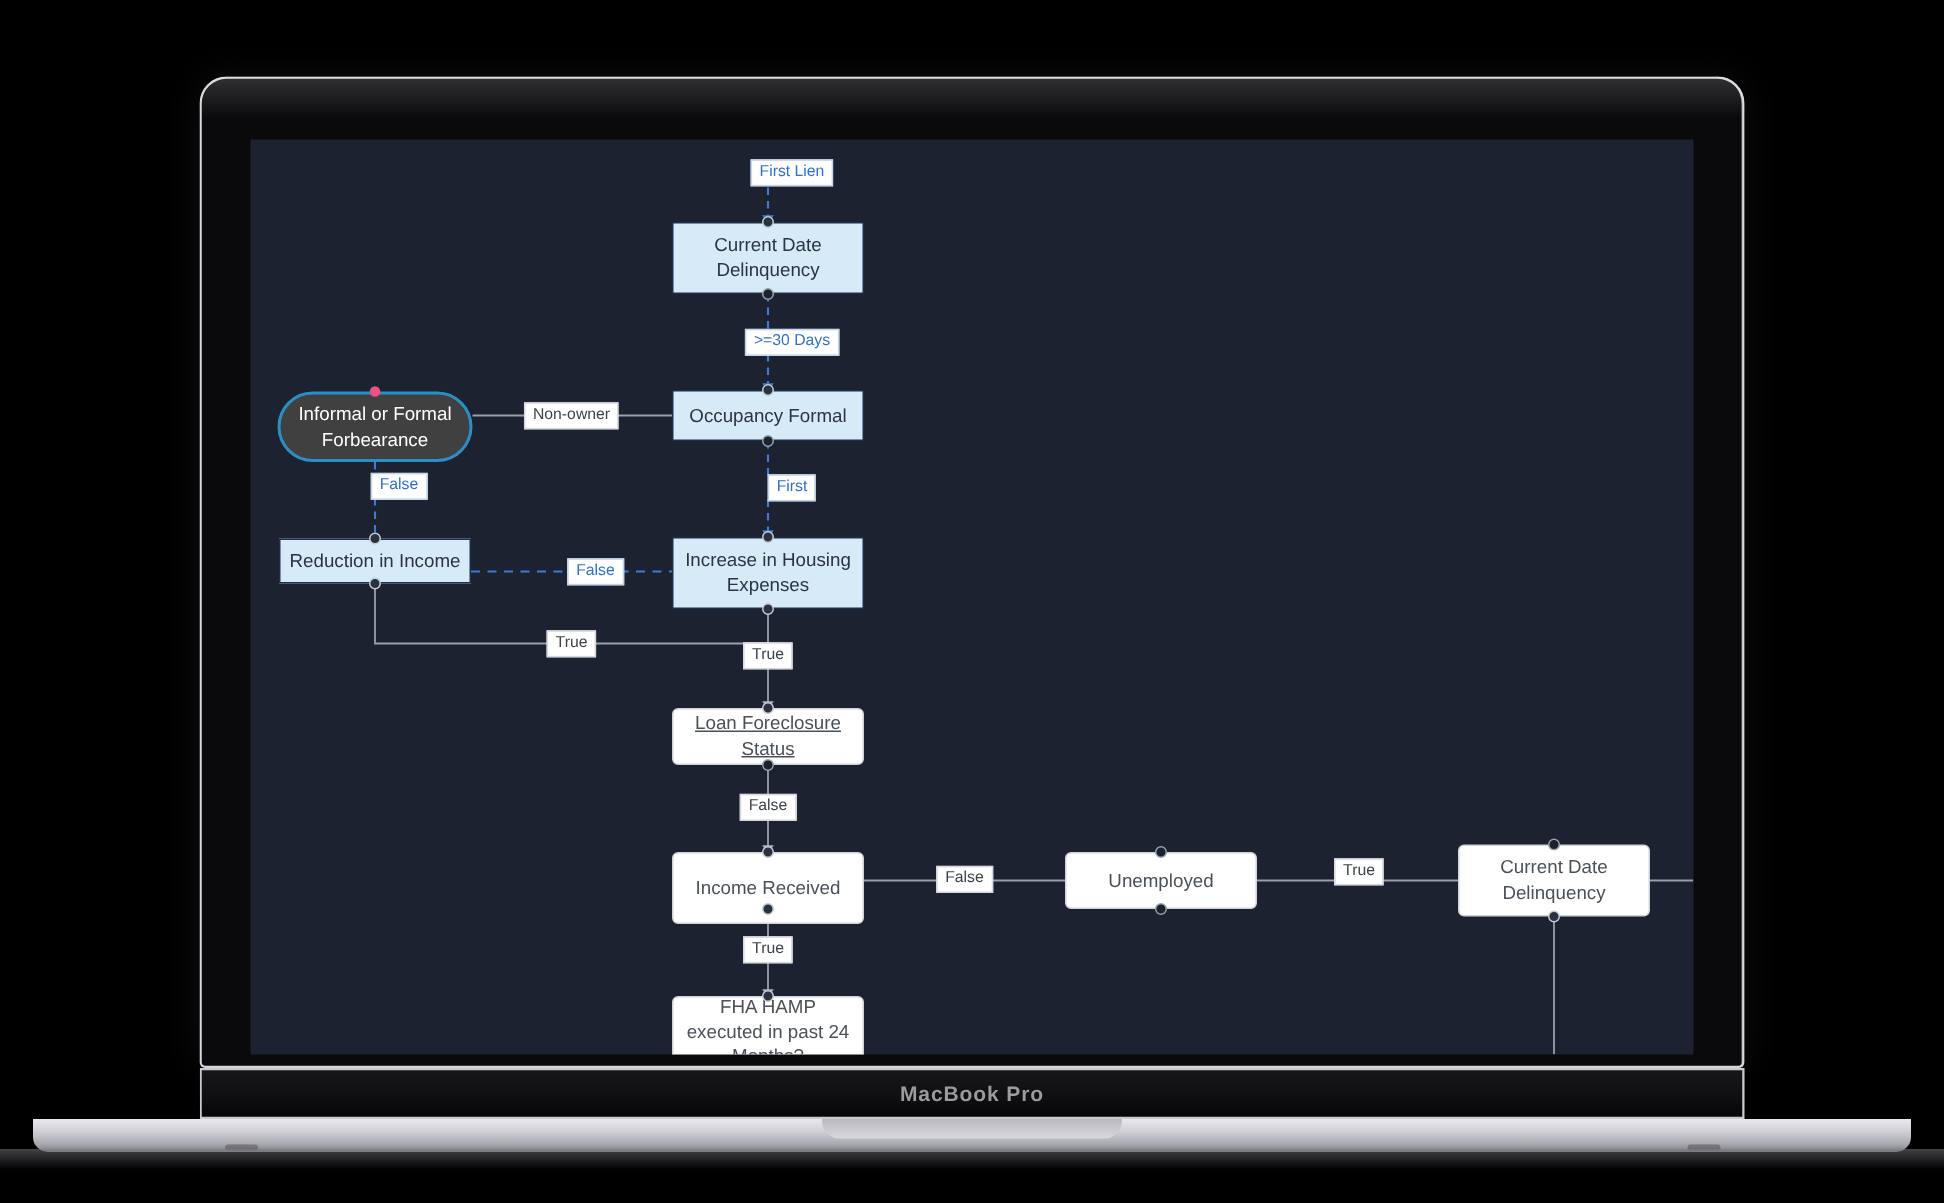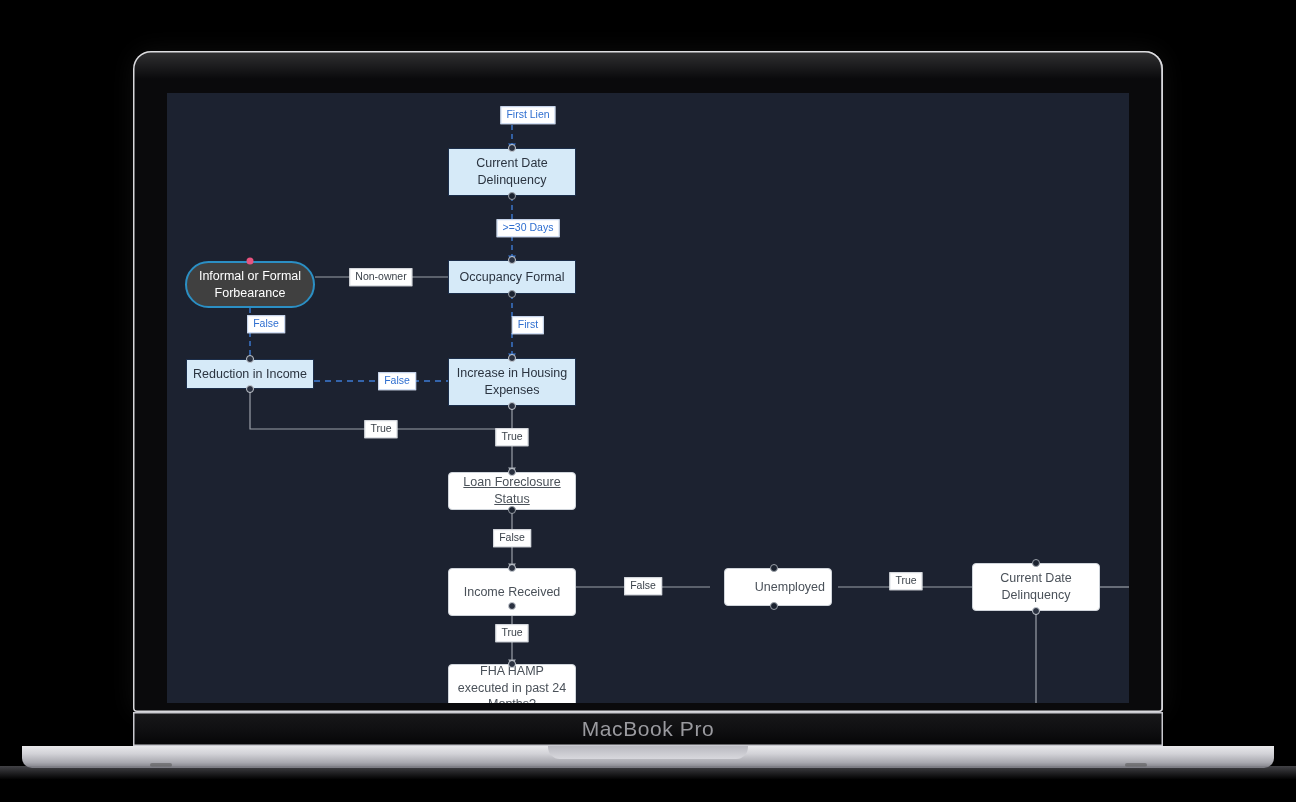--- a/index.html
+++ b/index.html
@@ -60,23 +60,24 @@
     width: 1030px;
     height: 34px;
     background: linear-gradient(180deg, #18181a 0%, #0e0e10 60%, #050506 100%);
     box-shadow: inset 0 0 0 1.5px #c9c9cf;
     display: flex;
     align-items: center;
     justify-content: center;
   }
   .chin-label {
     color: #9a9a9f;
-    font-size: 21px;
+    font-size: 14px;
     letter-spacing: 0.6px;
     font-family: "Liberation Sans", sans-serif;
+    font-weight: bold;
   }
 
   .base {
     position: absolute;
     left: 22px;
     top: 746px;
     width: 1252px;
     height: 22px;
     background: linear-gradient(180deg, #e9e9ec 0%, #d2d2d7 35%, #a9a9b0 75%, #7d7d84 100%);
     border-radius: 0 0 10px 10px;
@@ -281,21 +282,21 @@
       </div>
       <div class="port filled" style="left:345px; top:379px;"></div>
       <div class="port" style="left:345px; top:417px;"></div>
 
       <div class="node white" style="left:281px; top:475px; width:128px; height:48px;">
         <span>Income Received</span>
       </div>
       <div class="port filled" style="left:345px; top:475px;"></div>
       <div class="port filled" style="left:345px; top:513px;"></div>
 
-      <div class="node white" style="left:557px; top:475px; width:108px; height:38px;justify-content:flex-end;">
+      <div class="node white" style="left:543px; top:475px; width:128px; height:38px;">
         <span>Unemployed</span>
       </div>
       <div class="port" style="left:607px; top:475px;"></div>
       <div class="port" style="left:607px; top:513px;"></div>
 
       <div class="node white" style="left:805px; top:470px; width:128px; height:48px;">
         <span>Current Date Delinquency</span>
       </div>
       <div class="port" style="left:869px; top:470px;"></div>
       <div class="port filled" style="left:869px; top:518px;"></div>

